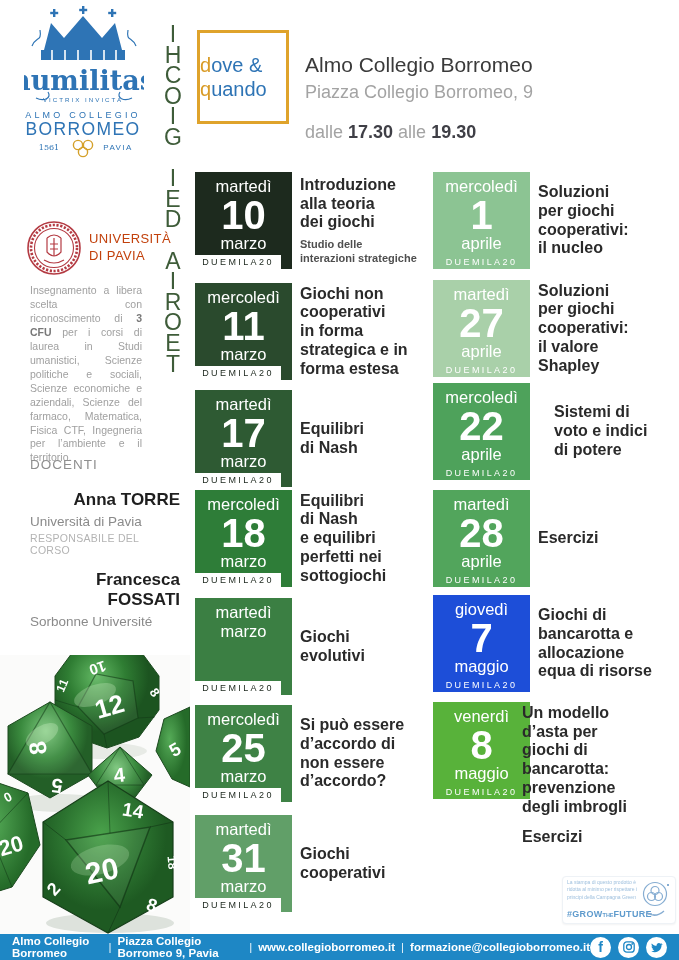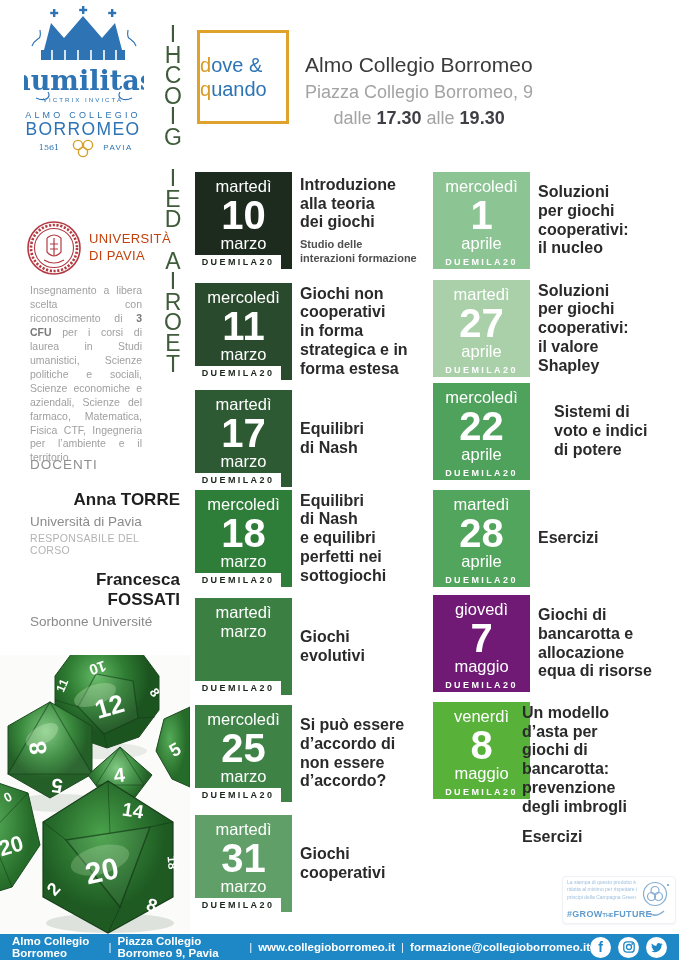--- a/index.html
+++ b/index.html
@@ -12,21 +12,21 @@
   .vtitle{position:absolute;left:150px;top:24px;width:46px;text-align:center;
           font-size:23px;line-height:20.6px;color:#3e5c39;white-space:pre-line;
           font-weight:400;}
   .dq-box{position:absolute;left:197px;top:30px;width:92px;height:94px;border:3px solid #dfa32b;
           box-sizing:border-box;background:#fff;display:flex;flex-direction:column;
           justify-content:center;padding-left:0;font-size:20px;line-height:1.22;color:#2e74b5;}
   .dq-accent{color:#d99b26;}
   .venue{position:absolute;left:305px;top:53px;}
   .venue-name{font-size:21px;color:#3a3a3a;}
   .venue-addr{font-size:18px;color:#a3a3a3;margin-top:5px;}
-  .venue-time{font-size:18px;color:#a3a3a3;margin-top:5px;text-align:center;}
+  .venue-time{font-size:18px;color:#a3a3a3;margin-top:19px;}
   .venue-time b{color:#3f3f46;font-weight:700;}
 
   
   .unipv{position:absolute;left:26px;top:220px;display:flex;align-items:center;gap:7px;}
   .unipv-name{color:#c2410c;font-size:13px;line-height:1.3;letter-spacing:.4px;}
   .course-note{position:absolute;left:30px;top:284px;width:112px;font-size:10.5px;line-height:1.33;
                color:#a0a0a0;text-align:justify;}
   .course-note b{color:#787878;}
   .docol{position:absolute;left:30px;top:457px;width:150px;}
   .doc-label{font-size:13.5px;color:#8f8f8f;letter-spacing:1px;}
@@ -38,21 +38,21 @@
   .info-url{font-size:12.5px;font-weight:700;color:#3a3a3a;margin-top:5px;cursor:pointer;}
 
   .dice{position:absolute;left:0;top:655px;width:190px;height:280px;}
 
   
   .dblock{position:absolute;width:97px;height:97px;color:#fff;text-align:center;}
   .dbg{position:relative;width:100%;height:100%;}
   .wd{font-size:16.5px;line-height:20px;padding-top:4px;}
   .day{font-size:40px;font-weight:700;line-height:38px;}
   .mo{font-size:16.5px;line-height:18px;}
-  .strip{position:absolute;left:0;bottom:0;height:14px;font-size:9px;font-weight:700;
+  .strip{position:absolute;left:0;bottom:0;height:14px;font-size:9px;font-weight:400;
          letter-spacing:2.4px;display:flex;align-items:center;justify-content:center;}
   .strip.light{background:#ffffff;color:#1b261c;width:86px;}
   .strip.dark{background:transparent;color:#ffffff;width:100%;}
   .topic-row{position:absolute;display:flex;align-items:center;min-height:97px;}
   .topic-row.top-align{align-items:flex-start;padding-top:2px;}
   .topic{font-size:16px;font-weight:700;color:#2a2a2a;line-height:1.17;white-space:pre-line;}
   .topic-note{font-size:11px;font-weight:700;color:#4f4f4f;line-height:1.22;margin-top:6px;white-space:pre-line;}
   .topic-extra{font-size:16px;font-weight:700;color:#2a2a2a;margin-top:12px;}
 
   
@@ -256,21 +256,21 @@
         <div class="mo">marzo</div>
         <div class="strip light">DUEMILA20</div>
       </div>
     </div>
   <div class="topic-row" style="left:300px;top:172px;width:128px">
       <div>
         <div class="topic">Introduzione
 alla teoria
 dei giochi</div>
         <div class="topic-note">Studio delle
-interazioni formazione</div>
+interazioni strategiche</div>
       </div>
     </div>
 
   <div class="dblock" style="left:195px;top:283px">
       <div class="dbg" style="background: rgb(42, 74, 45);">
         <div class="wd">mercoledì</div>
         <div class="day">11</div>
         <div class="mo">marzo</div>
         <div class="strip light">DUEMILA20</div>
       </div>
@@ -403,21 +403,21 @@
         <div class="day">28</div>
         <div class="mo">aprile</div>
         <div class="strip dark">DUEMILA20</div>
       </div>
     </div>
   <div class="topic-row" style="left:538px;top:490px;width:136px">
       <div class="topic">Esercizi</div>
     </div>
 
   <div class="dblock" style="left:433px;top:595px">
-      <div class="dbg" style="background: #701a75;">
+      <div class="dbg" style="background: #1d4ed8;">
         <div class="wd">giovedì</div>
         <div class="day">7</div>
         <div class="mo">maggio</div>
         <div class="strip dark">DUEMILA20</div>
       </div>
     </div>
   <div class="topic-row" style="left:538px;top:595px;width:136px">
       <div class="topic">Giochi di
 bancarotta e
 allocazione

